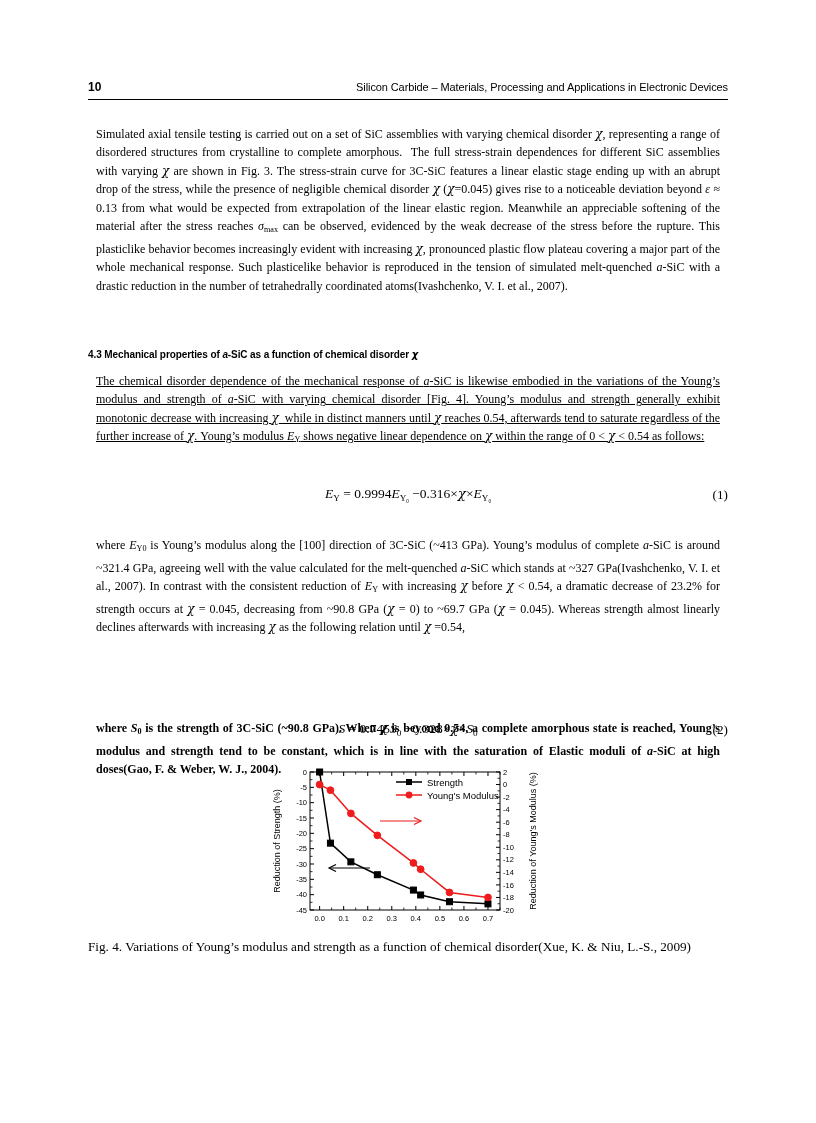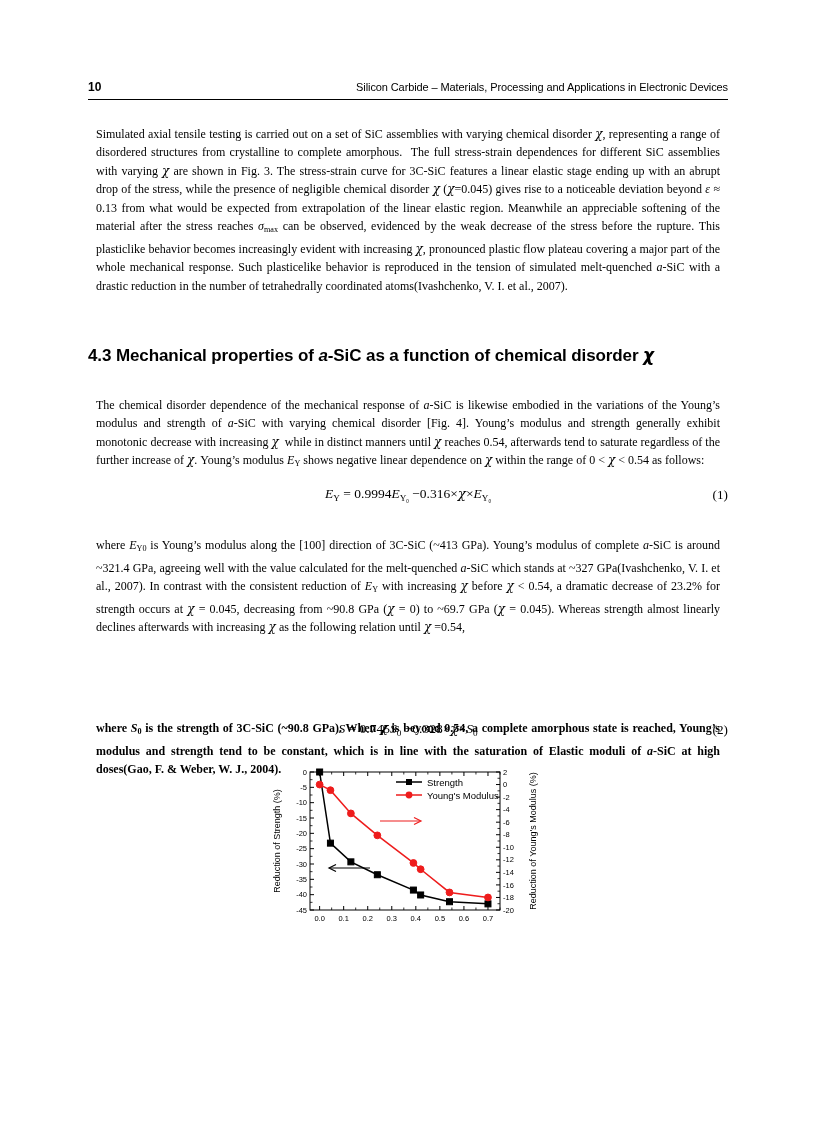--- a/index.html
+++ b/index.html
@@ -63,21 +63,21 @@
     margin: 8px;
     font-size: 12px;
     line-height: 18.4px;
     text-align: justify;
     text-justify: inter-word;
     hyphens: none;
   }
   h3.sec {
     margin: 0;
     font-family: "Liberation Sans", sans-serif;
-    font-size: 17px;
+    font-size: 10px;
     font-weight: bold;
     line-height: 18px;
     letter-spacing: -0.1px;
   }
   .eqrow {
     position: relative;
     width: 640px;
     height: 34px;
   }
   .eq {
@@ -129,21 +129,21 @@
   <div class="rule"></div>
 
   <div class="col" style="top:117px;">
     <p class="body">Simulated axial tensile testing is carried out on a set of SiC assemblies with varying chemical disorder <span class="chi">χ</span>, representing a range of disordered structures from crystalline to complete amorphous.&nbsp; The full stress-strain dependences for different SiC assemblies with varying <span class="chi">χ</span> are shown in Fig. 3. The stress-strain curve for 3C-SiC features a linear elastic stage ending up with an abrupt drop of the stress, while the presence of negligible chemical disorder <span class="chi">χ</span> (<span class="chi">χ</span>=0.045) gives rise to a noticeable deviation beyond <i class="it">ε</i> ≈ 0.13 from what would be expected from extrapolation of the linear elastic region. Meanwhile an appreciable softening of the material after the stress reaches <i class="it">σ</i><span class="sub">max</span> can be observed, evidenced by the weak decrease of the stress before the rupture. This plasticlike behavior becomes increasingly evident with increasing <span class="chi">χ</span>, pronounced plastic flow plateau covering a major part of the whole mechanical response. Such plasticelike behavior is reproduced in the tension of simulated melt-quenched <i class="it">a</i>-SiC with a drastic reduction in the number of tetrahedrally coordinated atoms(Ivashchenko, V. I. et al., 2007).</p>
   </div>
 
   <div class="col" style="top:346px;">
     <h3 class="sec">4.3 Mechanical properties of <i class="it">a</i>-SiC as a function of chemical disorder <span class="chi" style="font-family:'DejaVu Sans',sans-serif;">χ</span></h3>
   </div>
 
-  <div class="col" style="top:388px;">
+  <div class="col" style="top:364px;text-decoration:underline;">
     <p class="body">The chemical disorder dependence of the mechanical response of <i class="it">a</i>-SiC is likewise embodied in the variations of the Young’s modulus and strength of <i class="it">a</i>-SiC with varying chemical disorder [Fig. 4]. Young’s modulus and strength generally exhibit monotonic decrease with increasing <span class="chi">χ</span>&nbsp; while in distinct manners until <span class="chi">χ</span> reaches 0.54, afterwards tend to saturate regardless of the further increase of <span class="chi">χ</span>. Young’s modulus <i class="it">E</i><span class="sub">Y</span> shows negative linear dependence on <span class="chi">χ</span> within the range of 0 &lt; <span class="chi">χ</span> &lt; 0.54 as follows:</p>
   </div>
 
   <div class="col eqrow" style="top:479px;">
     <div class="eq"><i class="it">E</i><span class="sub">Y</span> = 0.9994<i class="it">E</i><span class="sub">Y<span class="subsub">0</span></span> −0.316×<span class="chi">χ</span>×<i class="it">E</i><span class="sub">Y<span class="subsub">0</span></span></div>
     <div class="eqnum">(1)</div>
   </div>
 
   <div class="col" style="top:528px;">
     <p class="body">where <i class="it">E</i><span class="sub">Y0</span> is Young’s modulus along the [100] direction of 3C-SiC (~413 GPa). Young’s modulus of complete <i class="it">a</i>-SiC is around ~321.4 GPa, agreeing well with the value calculated for the melt-quenched <i class="it">a</i>-SiC which stands at ~327 GPa(Ivashchenko, V. I. et al., 2007). In contrast with the consistent reduction of <i class="it">E</i><span class="sub">Y</span> with increasing <span class="chi">χ</span> before <span class="chi">χ</span> &lt; 0.54, a dramatic decrease of 23.2% for strength occurs at <span class="chi">χ</span> = 0.045, decreasing from ~90.8 GPa (<span class="chi">χ</span> = 0) to ~69.7 GPa (<span class="chi">χ</span> = 0.045). Whereas strength almost linearly declines afterwards with increasing <span class="chi">χ</span> as the following relation until <span class="chi">χ</span> =0.54,</p>
@@ -291,14 +291,15 @@
         <polyline points="68,106.5 61,110 68,113.5" fill="none" stroke="#000" stroke-width="1.2"></polyline>
         <line x1="128" y1="24" x2="154" y2="24" stroke="#000000" stroke-width="1.5"></line>
         <rect x="138" y="21" width="6" height="6" fill="#000000"></rect>
         <text x="159" y="27.5" font-size="9.5" fill="#000">Strength</text>
         <line x1="128" y1="37" x2="154" y2="37" stroke="#ee1c1c" stroke-width="1.5"></line>
         <circle cx="141" cy="37" r="3.4" fill="#ee1c1c"></circle>
         <text x="159" y="40.5" font-size="9.5" fill="#000">Young's Modulus</text>
       </svg>
   </div>
 
+  <div class="figcap">Fig. 4. Variations of Young’s modulus and strength as a function of chemical disorder(Xue, K. &amp; Niu, L.-S., 2009)</div>
 
 </div>
 
 </body></html>

